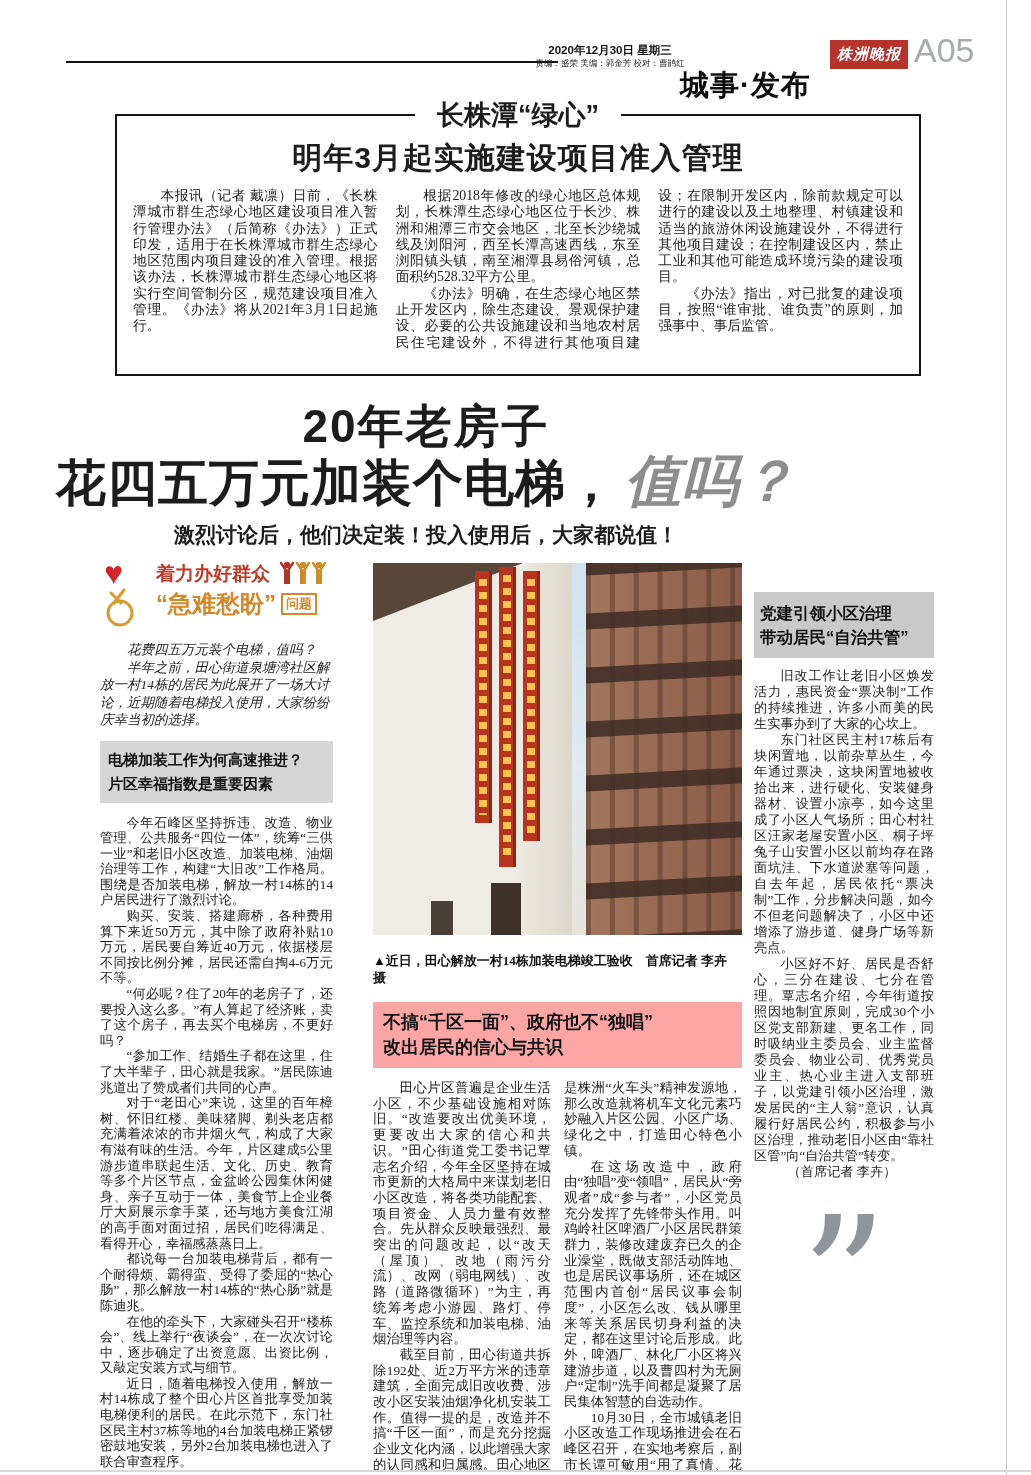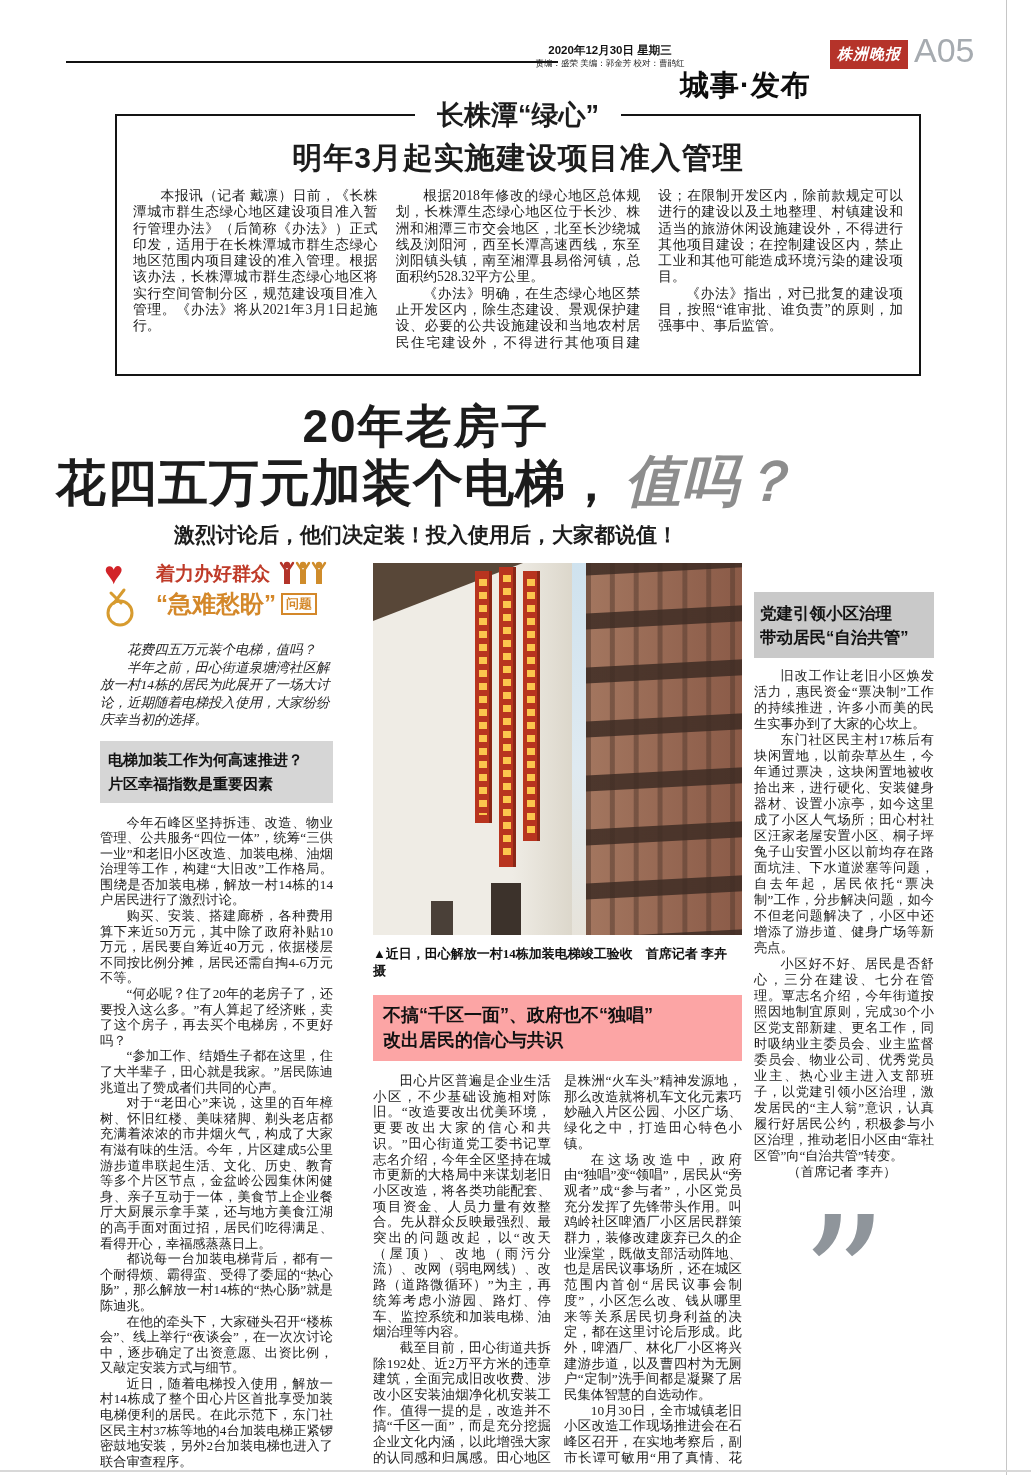--- a/index.html
+++ b/index.html
@@ -81,21 +81,21 @@
   .b-b{left:126px;top:4px;height:300px;}
   .b-c{left:150px;top:8px;height:270px;}
   .ph-bldg{position:absolute;right:-6px;top:-12px;width:44%;height:112%;
            transform:skewY(-3deg);transform-origin:top right;
            background:
              repeating-linear-gradient(180deg,rgba(62,44,36,.85) 0 16px,transparent 16px 54px),
              repeating-linear-gradient(90deg,rgba(84,58,46,.5) 0 5px,transparent 5px 24px),
              linear-gradient(90deg,#a3765f,#8a5a47);}
   .ph-win{position:absolute;left:118px;bottom:0;width:30px;height:52px;background:#3c322b;}
   .ph-win2{position:absolute;left:58px;bottom:0;width:22px;height:34px;background:#4a4038;}
-  .caption{margin-top:10px;font:600 13px/17px var(--serif);color:#111;}
+  .caption{margin-top:17px;font:600 13px/17px var(--serif);color:#111;}
 
   .mid-cols{margin-top:12px;height:400px;overflow:hidden;
             column-count:2;column-gap:13px;font-size:13.4px;line-height:15.7px;text-align:justify;}
   .mid-cols p{margin:0;text-indent:2em;}
 
   .col-right .body{margin-top:10px;font-size:13.2px;line-height:16px;}
   .quote{margin-top:24px;height:120px;text-align:center;color:#8f959b;
          font-family:"DejaVu Serif",var(--serif);font-size:170px;line-height:150px;overflow:hidden;}
 
   .edge-r{position:absolute;left:1006px;top:0;width:1px;height:1475px;background:#c6c6c6;}

